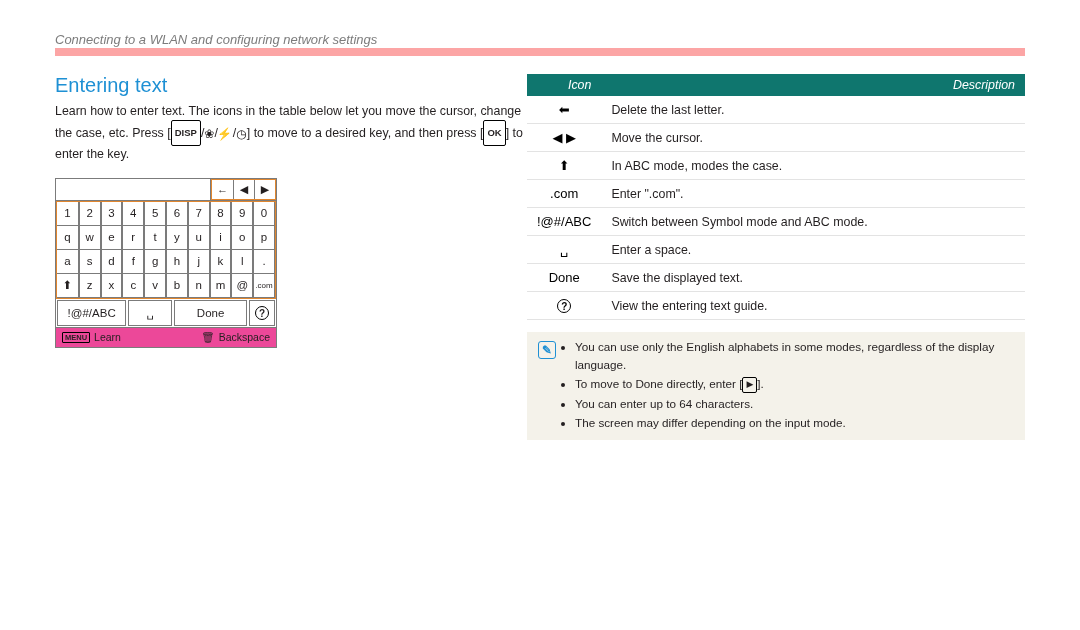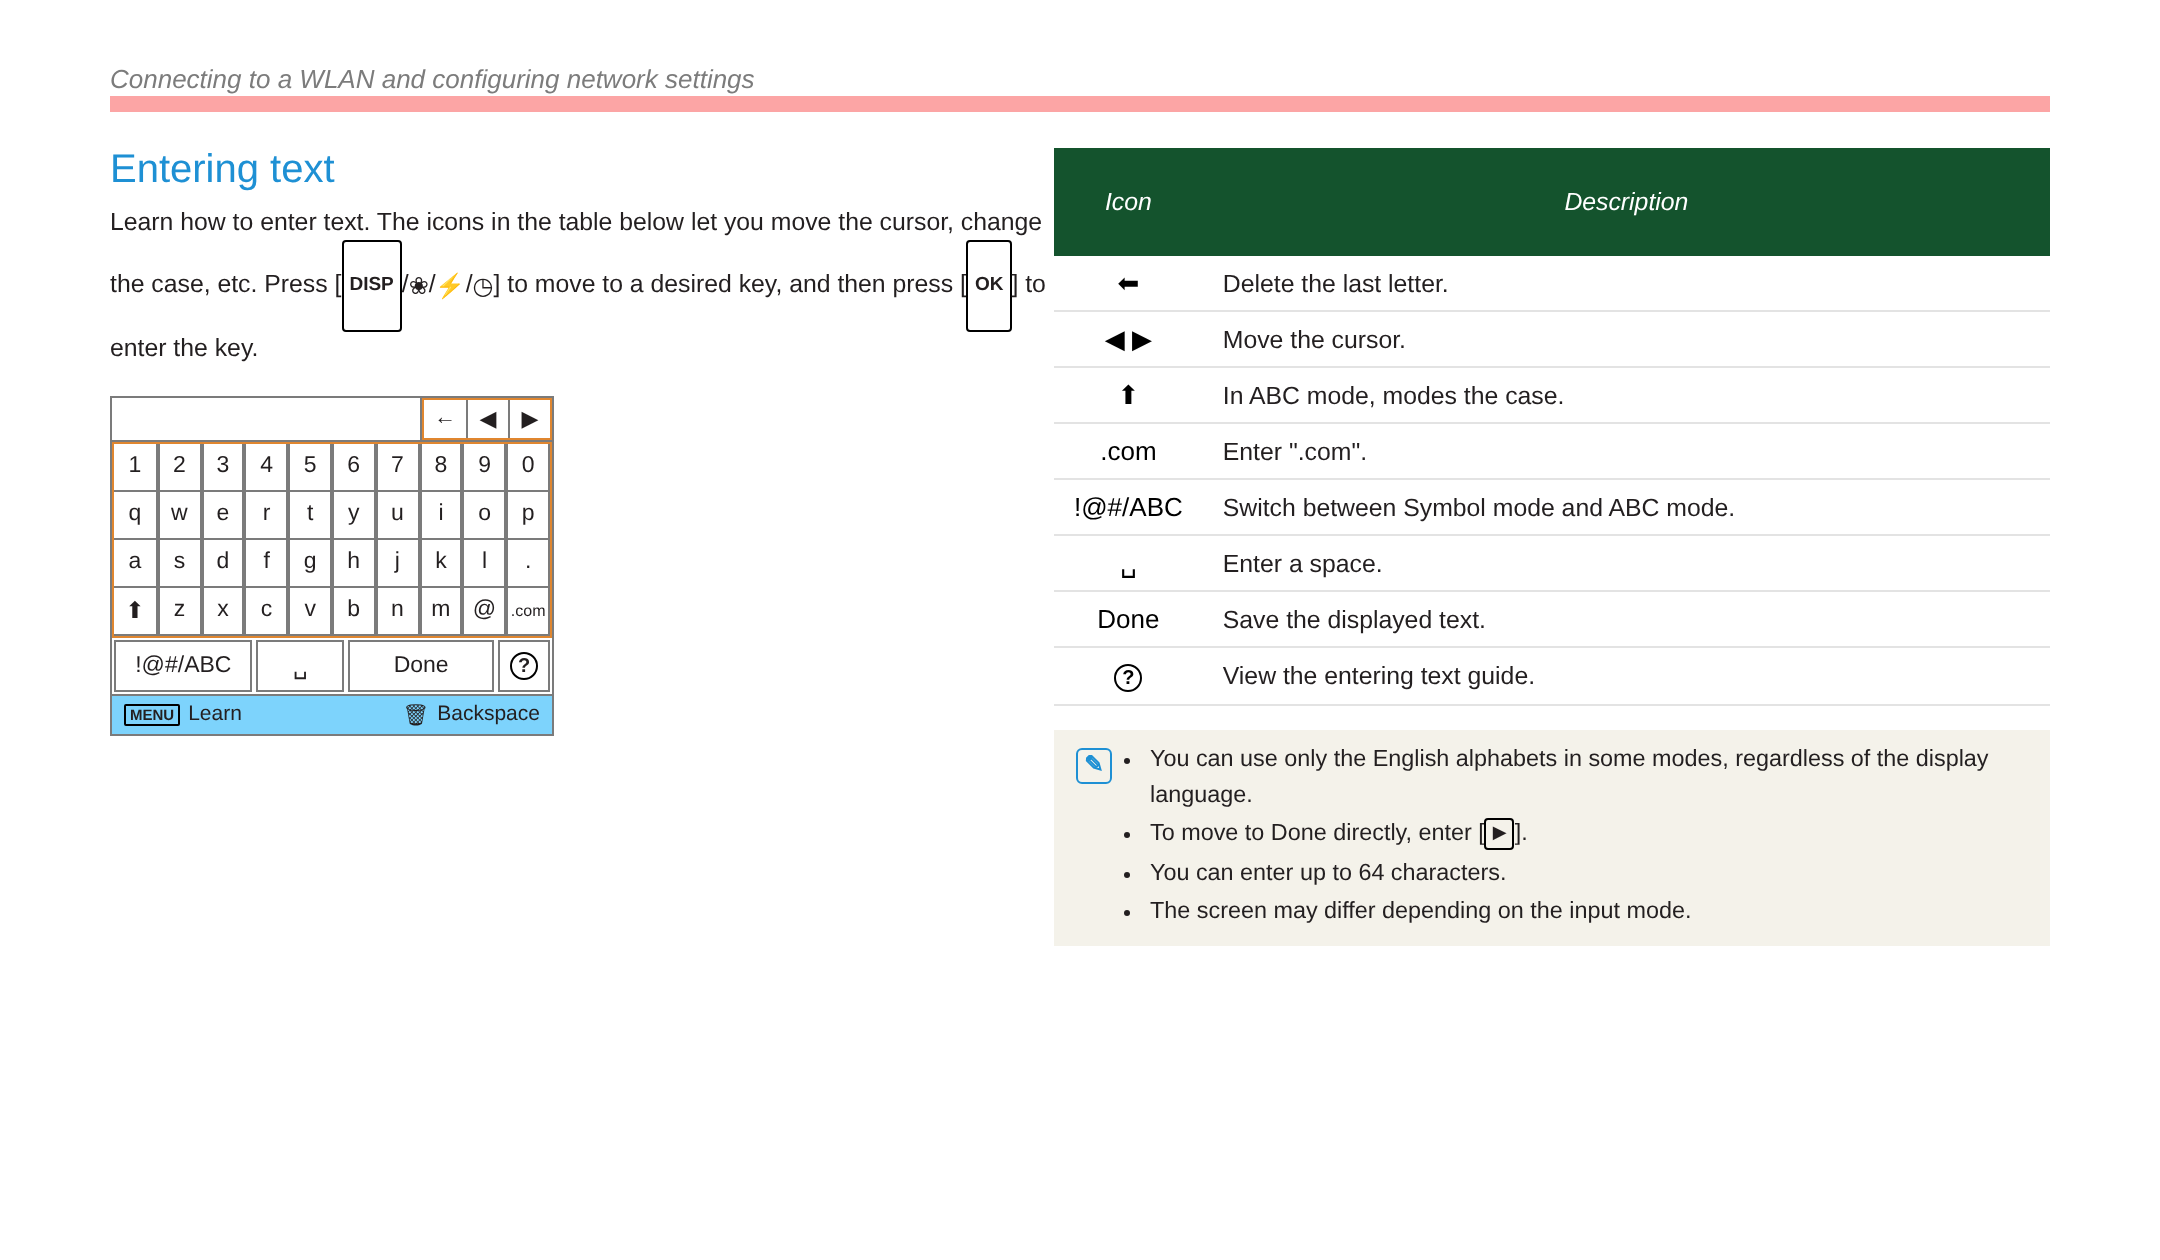--- a/index.html
+++ b/index.html
@@ -42,21 +42,21 @@
   }
   p.intro {
     margin: 0 0 14px 0;
     line-height: 1.4;
     font-size: 12.4px;
   }
   .boxicon {
     display:inline-block;
     border:1px solid #000;
     border-radius:2px;
-    padding:16px 3px;
+    padding:6px 3px;
     font-weight:bold;
     font-size:9.5px;
     line-height:12px;
     vertical-align: 1px;
   }
   .bullet-icon {
     display:inline-block;
     font-size:12px;
     vertical-align:middle;
   }
@@ -102,40 +102,40 @@
     display:flex; align-items:center; justify-content:center;
     font-size:11.5px;
     margin:1px;
   }
   .kb-bot-sym { width:70px;}
   .kb-bot-space { width:44px;}
   .kb-bot-done { width:74px;}
   .kb-bot-q { width:26px;}
   .kb-footer {
     display:flex; height:20px; font-size:10.5px;
-    background:#7dd3fc;
+    background:#ec4899;
     border-top:1px solid #7b7b7b;
   }
   .kb-footer > div { display:flex; align-items:center; padding:0 6px; gap:4px;}
   .menubox {
     display:inline-block; border:1px solid #000; padding:0 2px;
     font-size:7.5px; font-weight:bold; border-radius:1px;
   }
 
   
   table.icon-table {
     border-collapse: collapse;
     width: 100%;
     font-size: 12.4px;
   }
   table.icon-table thead th {
-    background: #14532d;
+    background: #0f766e;
     color: #fff;
-    text-align: center;
-    padding: 20px 10px;
+    text-align: right;
+    padding: 4px 10px;
     font-weight: 400;
     font-style: italic;
   }
   table.icon-table thead th:first-child { width: 62px;}
   table.icon-table tbody td {
     padding: 6px 10px;
     border-bottom: 1px solid #e3e3e3;
     vertical-align: middle;
   }
   table.icon-table tbody td.iconcell {

